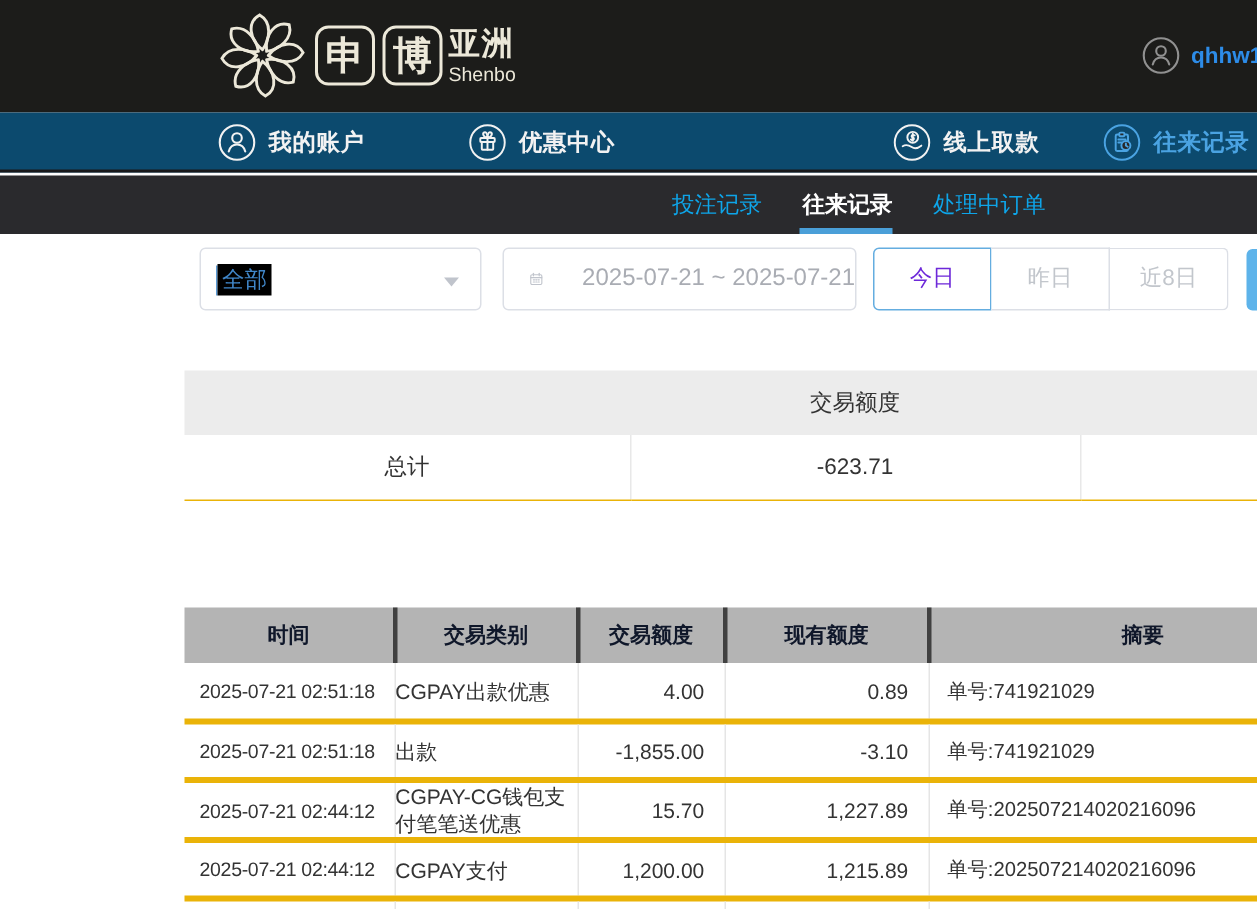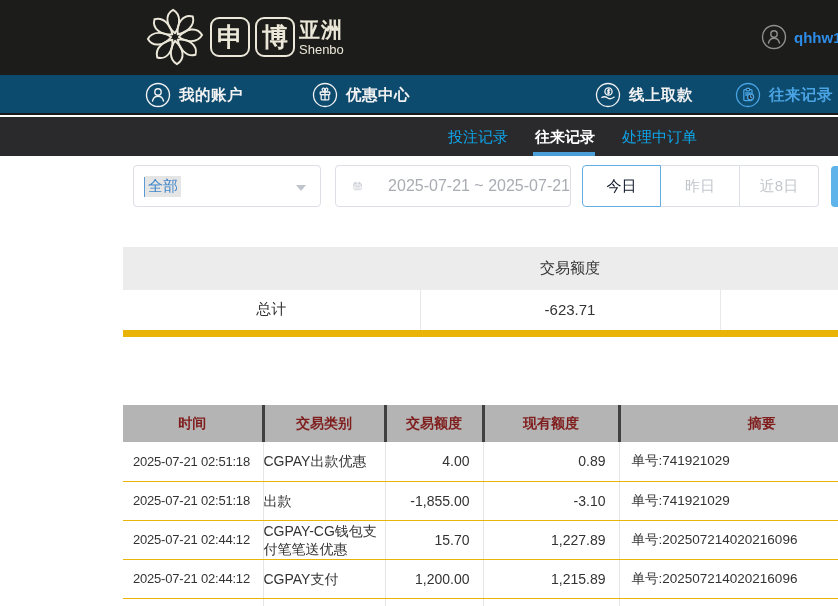--- a/index.html
+++ b/index.html
@@ -34,56 +34,56 @@
   .subtab { position:absolute; top:0; height:39px; line-height:39px; font-size:15px; color:#0ea5e9;
             cursor:pointer; white-space:nowrap; }
   .subtab.active { color:#ffffff; font-weight:bold; }
   .subtab-underline { position:absolute; top:35px; height:4px; background:#4a9fd8; }
 
   
   .select-box { position:absolute; left:133px; top:165px; width:188px; height:42px;
                 border:1px solid #dcdfe6; border-radius:4px; background:#fff; cursor:pointer; }
   .select-caret-line { position:absolute; left:10px; top:11px; width:1px; height:20px; background:#5b9bd5; }
   .select-value { position:absolute; left:11px; top:10px; font-size:15px; color:#4086c8;
-                  background:#e5e5e5; padding:1px 3px; }
+                  background:#000000; padding:1px 3px; }
   .select-arrow { position:absolute; right:14px; top:19px; width:0; height:0;
                   border-left:5px solid transparent; border-right:5px solid transparent;
                   border-top:6px solid #c0c4cc; }
   .date-box { position:absolute; left:335px; top:165px; width:236px; height:42px;
               border:1px solid #dcdfe6; border-radius:4px; background:#fff; display:flex;
               align-items:center; cursor:pointer; }
   .cal-icon { width:16px; height:16px; margin-left:17px; color:#c0c4cc; }
   .date-text { margin-left:26px; font-size:16px; color:#a9acb3; white-space:nowrap; }
   .quick-group { position:absolute; left:582px; top:165px; height:42px; display:flex; }
   .quick-btn { width:79px; height:42px; background:#fff; border:1px solid #dcdfe6; border-left:none;
                font-size:15px; color:#c2c6cc; text-align:center; line-height:40px; cursor:pointer; }
   .quick-btn.first { border-radius:4px 0 0 4px; }
   .quick-btn.last { border-radius:0 4px 4px 0; }
-  .quick-btn.active { border:1px solid #64ade0; color:#0f172a; }
+  .quick-btn.active { border:1px solid #64ade0; color:#6d28d9; }
   .search-sliver { position:absolute; left:831px; top:166px; width:12px; height:41px;
                    background:#5db3ea; border-radius:4px 0 0 4px; cursor:pointer; }
 
   
   .summary-wrap { position:absolute; left:123px; top:247px; }
   table { border-collapse:collapse; table-layout:fixed; }
   .summary-table { width:797px; }
   .summary-table th { background:#ececec; height:43px; font-size:15px; font-weight:normal;
                       color:#333; text-align:center; }
   .summary-table td { background:#fff; height:43px; font-size:15px; color:#333; text-align:center;
-                      border-bottom:7px solid #eab308; }
+                      border-bottom:1px solid #eab308; }
   .summary-table td + td { border-left:1px solid #e8e8e8; }
 
   
   .records-wrap { position:absolute; left:123px; top:405px; }
   .records-table { width:780px; }
-  .records-table th { background:#b4b4b4; color:#7f1d1d; height:37px; font-size:14px; font-weight:bold;
+  .records-table th { background:#b4b4b4; color:#0f172a; height:37px; font-size:14px; font-weight:bold;
                       text-align:center; }
   .records-table th + th { border-left:3px solid #404040; }
   .records-table td { height:39px; font-size:14px; color:#333; background:#fff;
-                      border-bottom:1px solid #eab308; vertical-align:middle; }
+                      border-bottom:4px solid #eab308; vertical-align:middle; }
   .records-table td + td { border-left:1px solid #e5e5e5; }
   td.c-time { padding-left:10px; font-size:13px; letter-spacing:-0.2px; white-space:nowrap; }
   td.c-type { line-height:18px; }
   td.c-amt, td.c-bal { text-align:right; padding-right:13px; }
   td.c-note { padding-left:12px; font-size:13.5px; white-space:nowrap; }
   tr.sliver td { height:20px; }
 </style>
 </head>
 <body>
 

